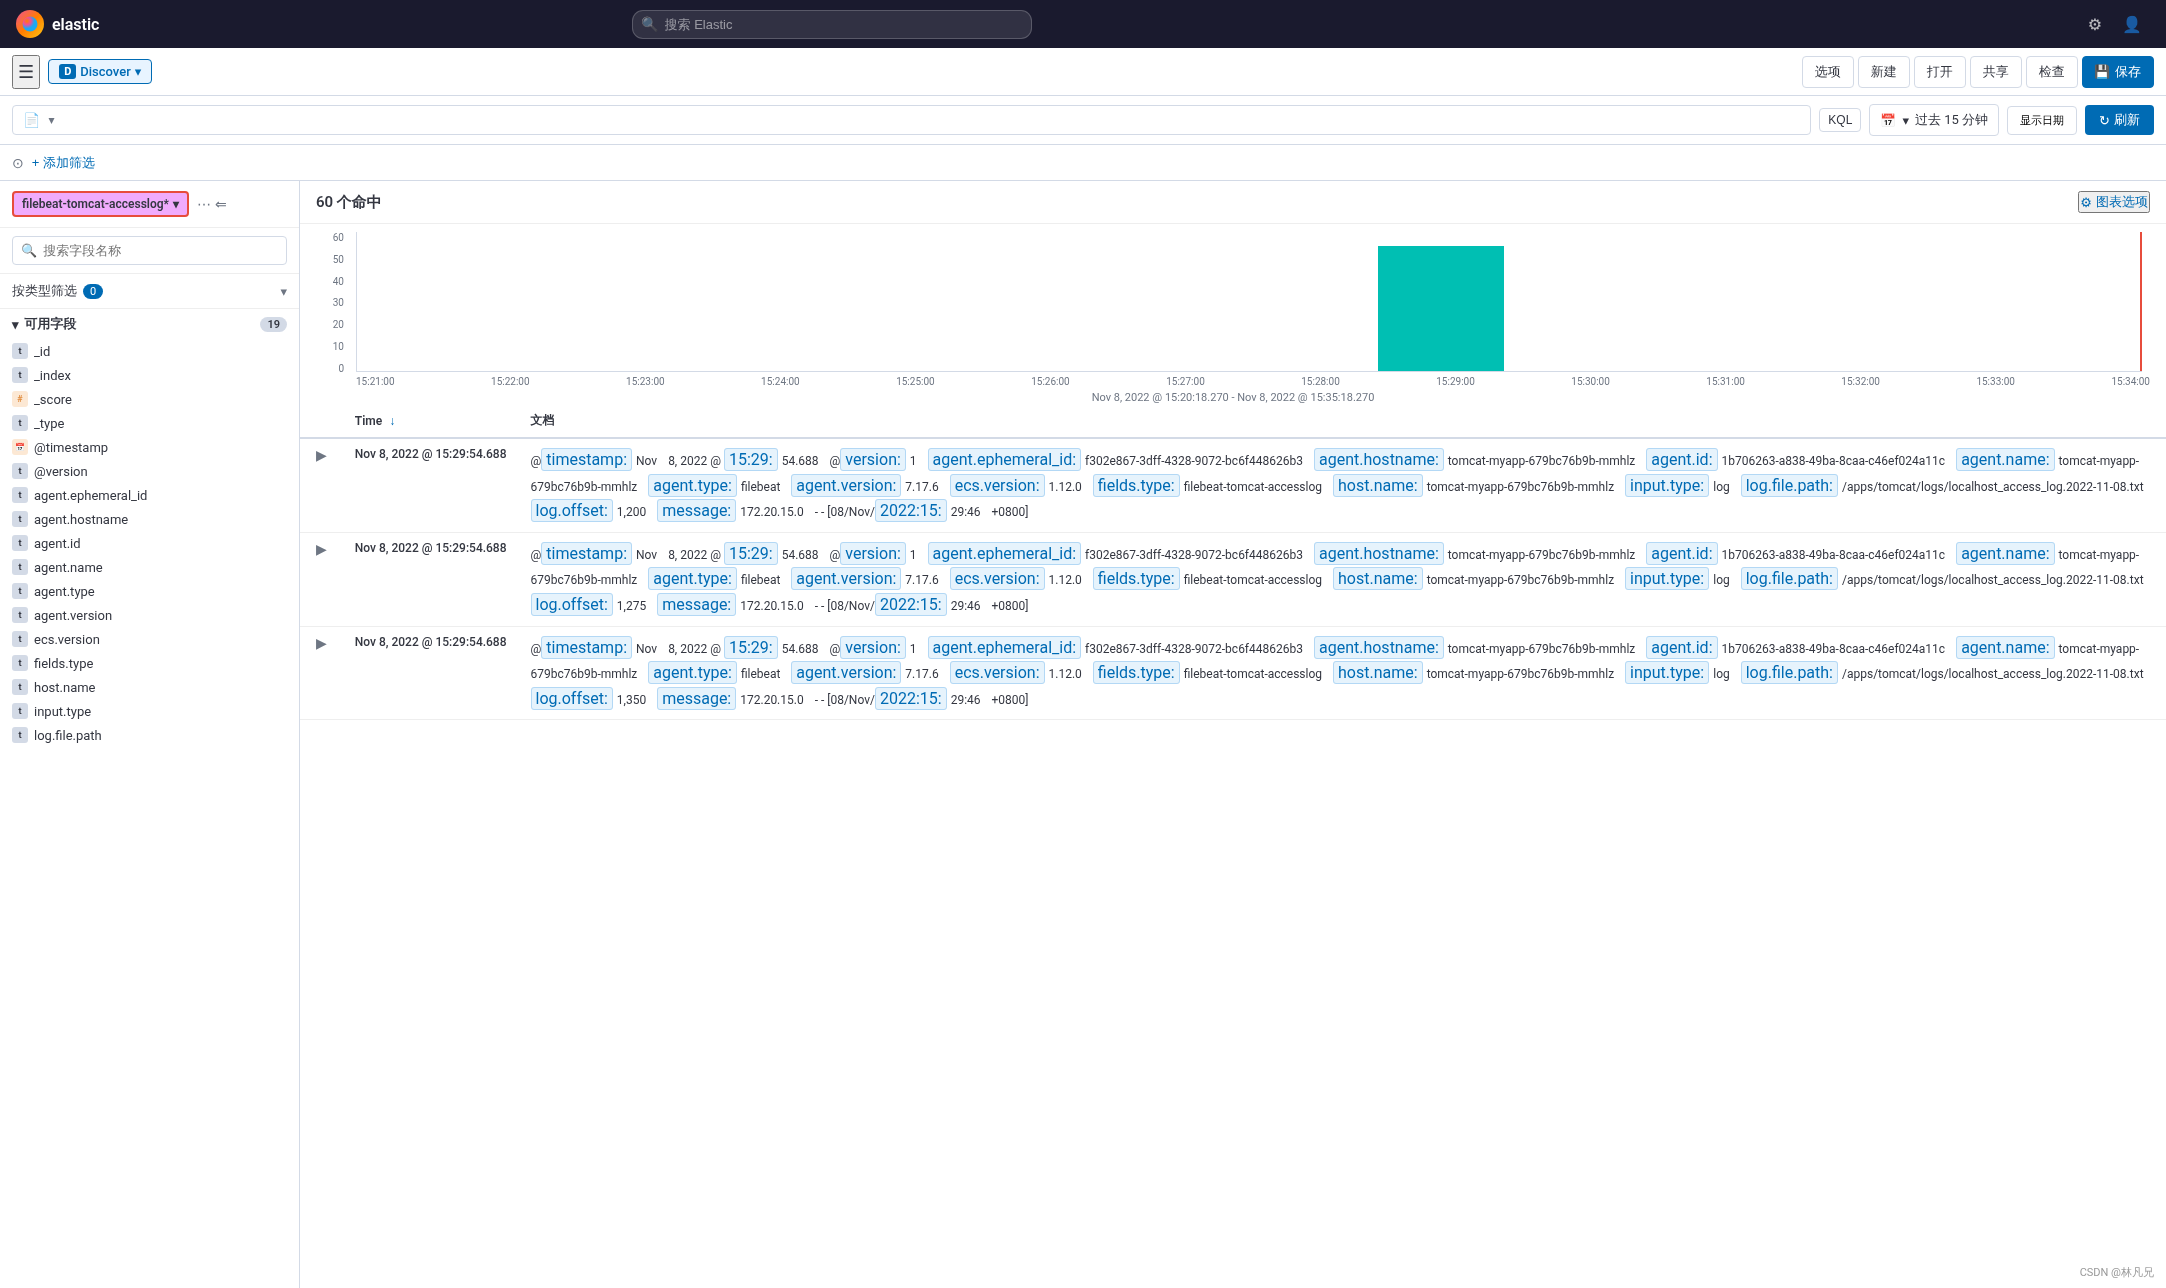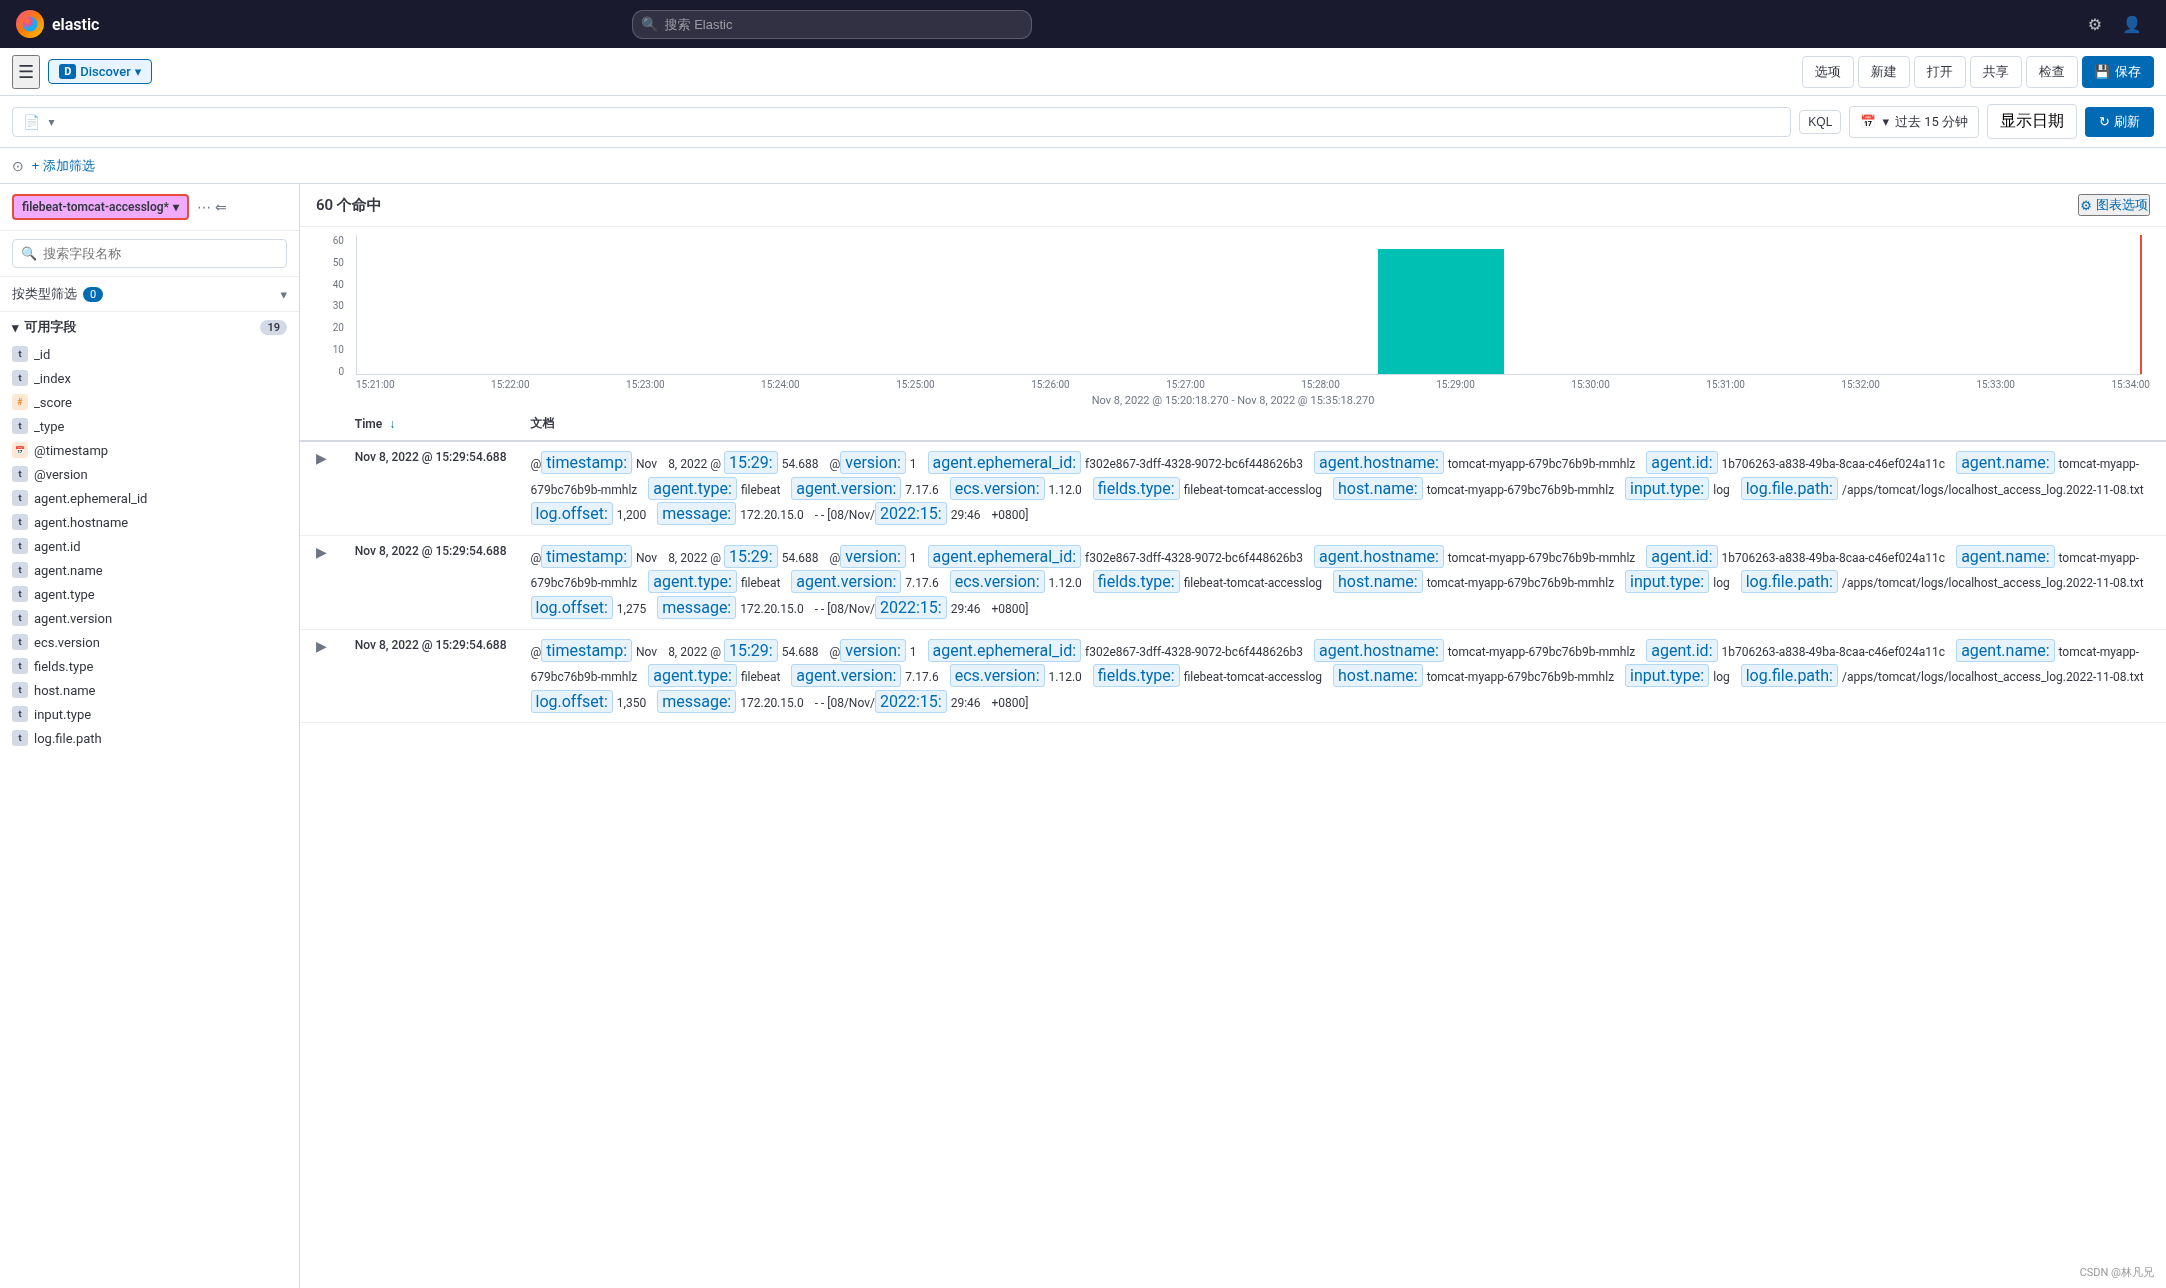--- a/index.html
+++ b/index.html
@@ -170,21 +170,21 @@
       background: #fff;
       cursor: pointer;
       font-size: 13px;
       white-space: nowrap;
     }
     .display-date-btn {
       padding: 6px 12px;
       border: 1px solid #d3dae6;
       border-radius: 4px;
       background: #fff;
-      font-size: 16px;
+      font-size: 11px;
       cursor: pointer;
     }
     .refresh-btn {
       background: #006bb4;
       color: #fff;
       border: none;
       border-radius: 4px;
       padding: 6px 14px;
       font-size: 13px;
       cursor: pointer;

